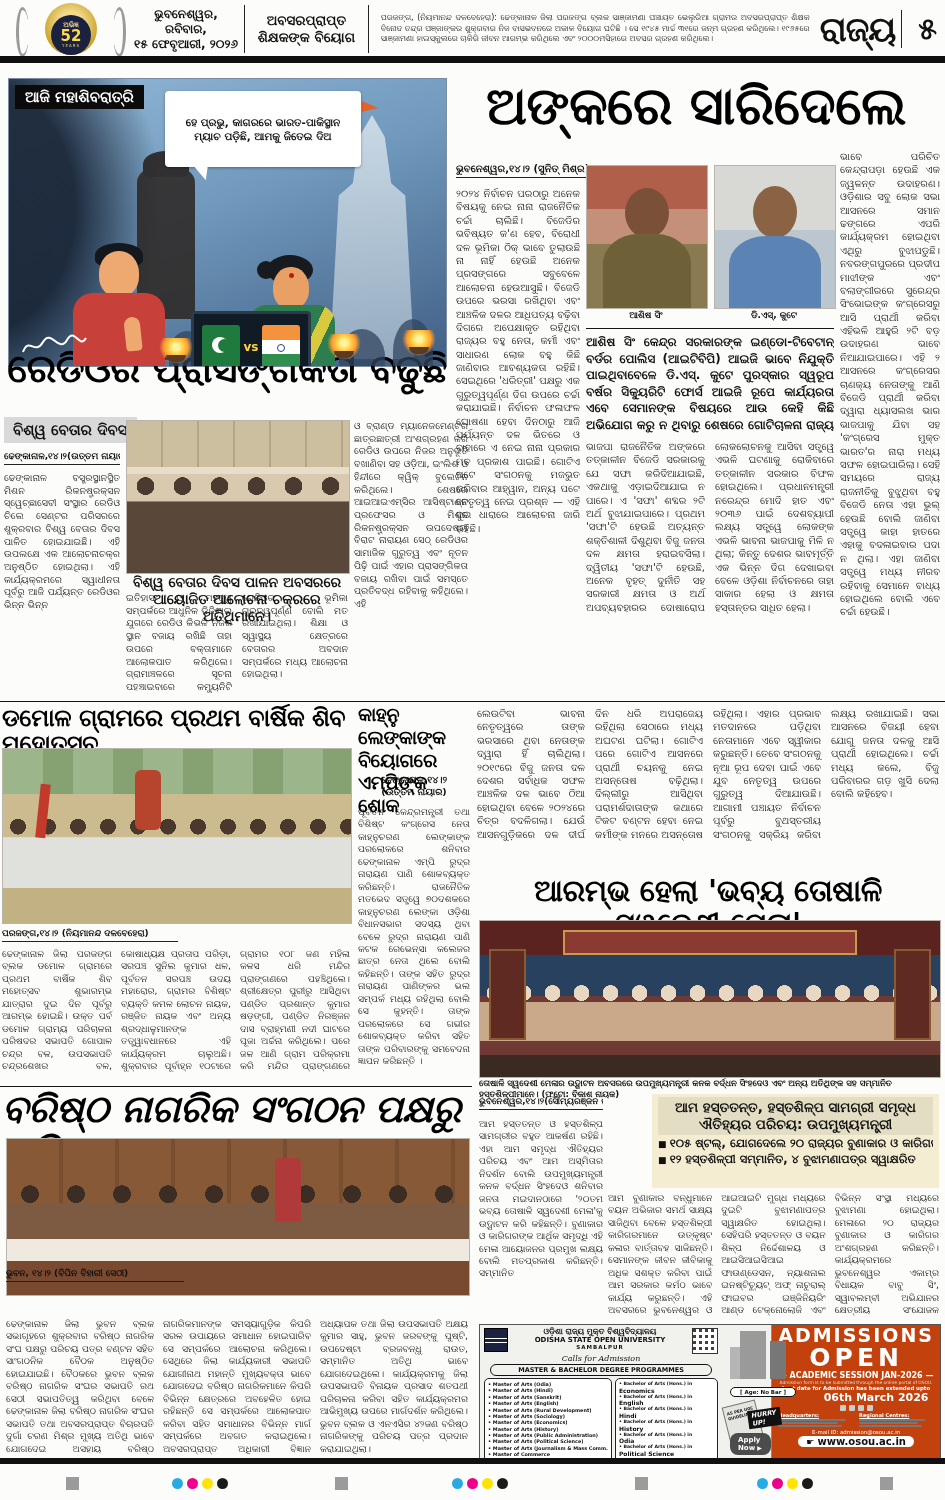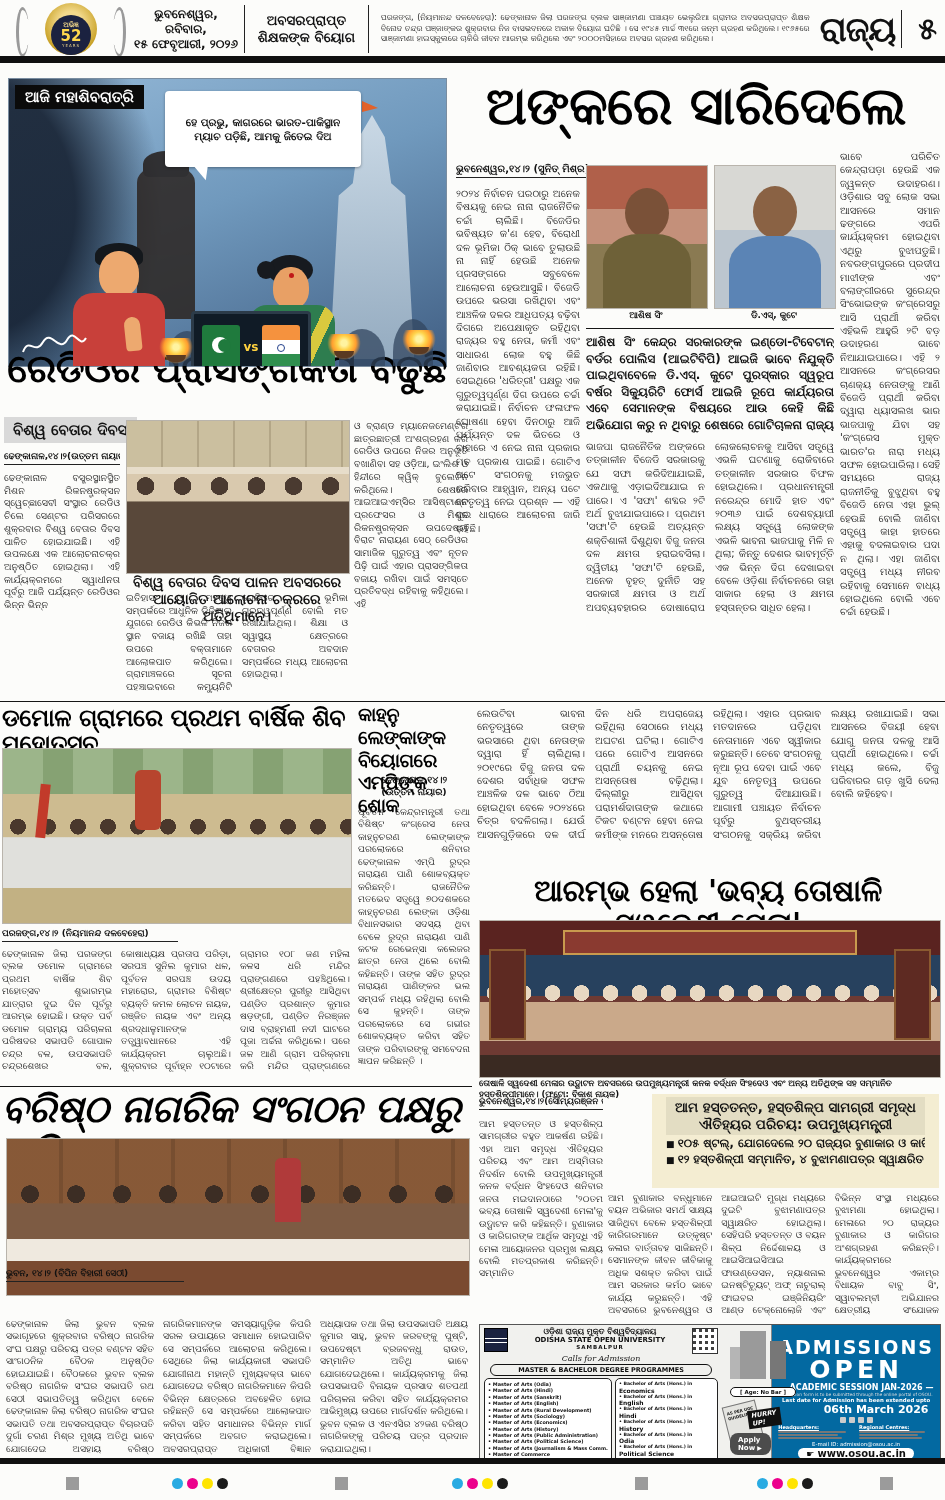--- a/index.html
+++ b/index.html
@@ -111,39 +111,39 @@
   .bldg{position:absolute;background:#9a9a9a;}
   .age-pill{position:absolute;left:8px;top:62px;width:64px;border:1px solid #111;border-radius:6px;background:#fff;
       font-size:5.5px;font-weight:800;text-align:center;padding:1px 0;}
   .hurry{position:absolute;left:26px;top:84px;background:#111;color:#fff;font-size:6.5px;font-weight:800;font-style:italic;
       padding:1px 4px;transform:rotate(-8deg);}
   .ugc-note{position:absolute;left:4px;top:78px;width:34px;height:40px;background:#e4e4e0;border:1px solid #777;
       transform:rotate(-14deg);font-size:4px;font-weight:bold;text-align:center;padding-top:4px;box-sizing:border-box;}
   .apply-btn{position:absolute;left:8px;bottom:4px;background:#4c4c4c;color:#fff;font-size:7px;font-weight:800;
       padding:3px 8px;border-radius:8px;}
   .apply-btn:after{content:" ▶";font-size:6px;}
-  #ad-right{flex:1;background:#0369a1;color:#fff;padding:13px 6px;box-sizing:border-box;display:flex;flex-direction:column;align-items:center;}
+  #ad-right{flex:1;background:#c2410c;color:#fff;padding:1px 6px;box-sizing:border-box;display:flex;flex-direction:column;align-items:center;}
   .adm1{font-size:19px;font-weight:900;letter-spacing:2px;line-height:1;}
   .adm2{font-size:25px;font-weight:900;letter-spacing:4px;line-height:1;}
   .adm-sess{font-size:8px;font-weight:800;margin-top:1px;}
   .adm-sess:before{content:"— ";} .adm-sess:after{content:" —";}
   .adm-note{font-size:4.4px;color:#ddd;}
   .adm-last{font-size:5.4px;font-weight:bold;}
   .adm-date{font-size:11px;font-weight:900;margin-left:40px;}
   .adm-icons{display:flex;gap:3px;margin:1px 0;}
   .adm-icons span{width:6px;height:6px;background:#ccc;border-radius:1px;display:block;}
   #ad-contacts{display:flex;gap:6px;width:100%;}
   .ad-c-col{flex:1;}
   .ad-c-lab{font-size:5px;font-weight:800;text-decoration:underline;}
   .gline{height:2px;background:#777;margin:1px 0;border-radius:1px;}
   .adm-email{font-size:5.4px;margin-top:1px;}
   .site-pill{background:#fff;color:#111;font-size:10px;font-weight:800;border-radius:9px;padding:0 8px;margin-top:1px;}
   .site-pill:before{content:"☛ ";font-size:9px;}
   
-  #tosali-box{left:652px;top:1094px;width:287px;height:94px;background:#f4edd2;padding:3px 14px;box-sizing:border-box;}
+  #tosali-box{left:652px;top:1094px;width:287px;height:94px;background:#f4edd2;padding:3px 6px;box-sizing:border-box;}
   #tosali-box .bx-title{background:#e3ddc3;font-size:13.5px;font-weight:800;text-align:center;line-height:1.25;padding:2px 2px;}
   .bullet{font-size:11.5px;font-weight:800;line-height:1.45;white-space:nowrap;overflow:hidden;}
   .bullet:before{content:"■ ";font-size:9px;}
   
   #bottom-bar{left:0;top:1458px;width:945px;height:6px;background:#101010;}
   .reg-sq{position:absolute;top:1477px;width:13px;height:13px;background:#9b9b9b;}
   .reg-dots{position:absolute;top:1478px;display:flex;gap:4px;}
   .reg-dots i{width:11px;height:11px;border-radius:50%;display:block;}
   .d-c{background:#29abe2;} .d-m{background:#ec008c;} .d-y{background:#ffe400;} .d-k{background:#1a1a1a;}
   .hline{position:absolute;border-top:1.5px solid #151515;}

